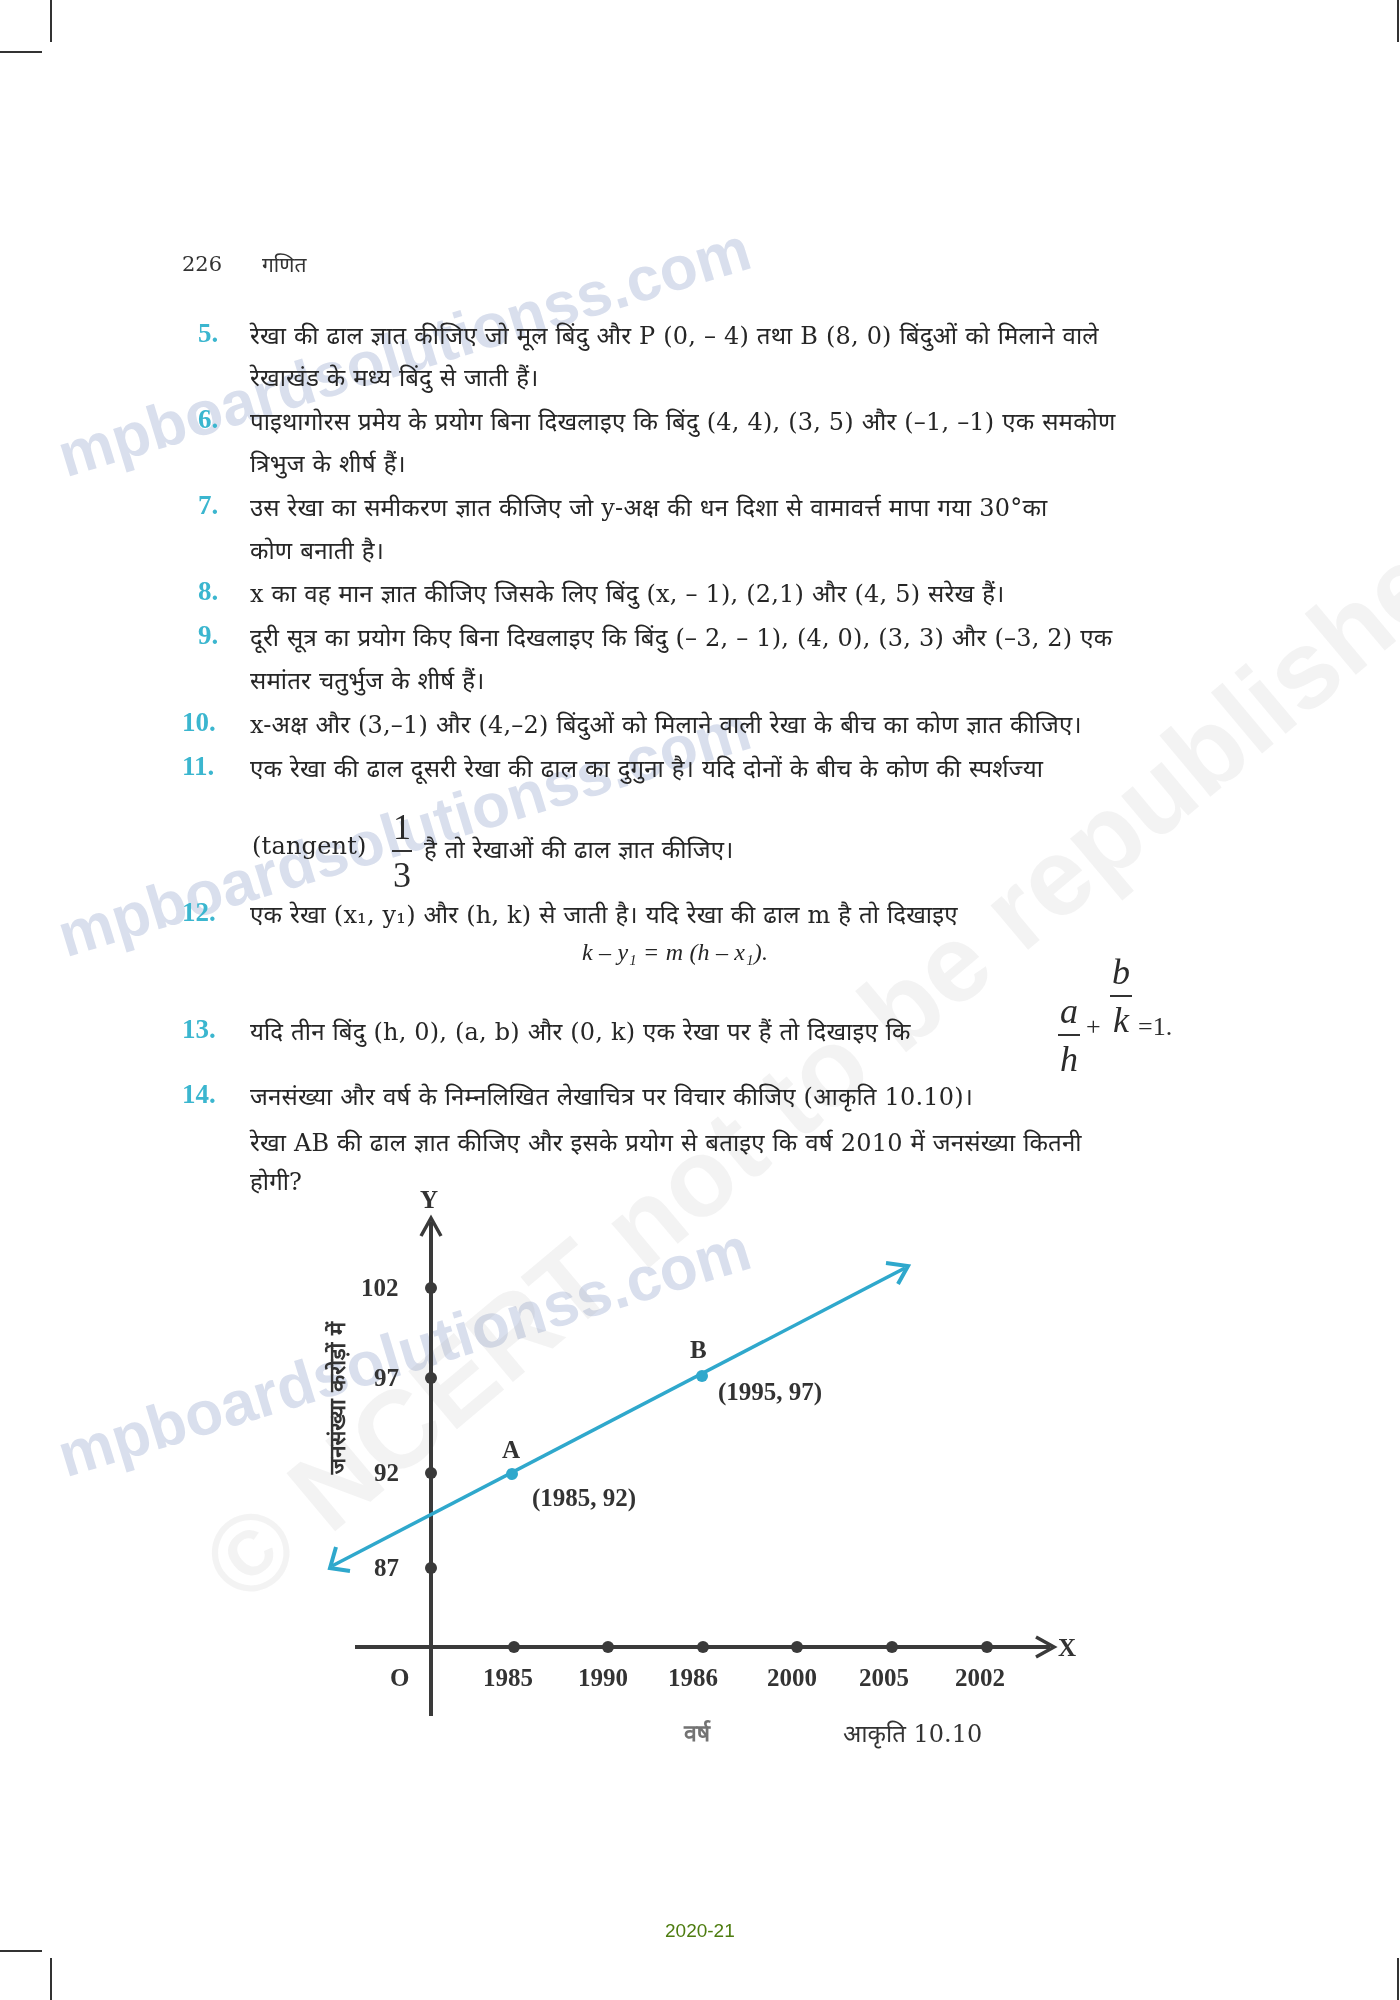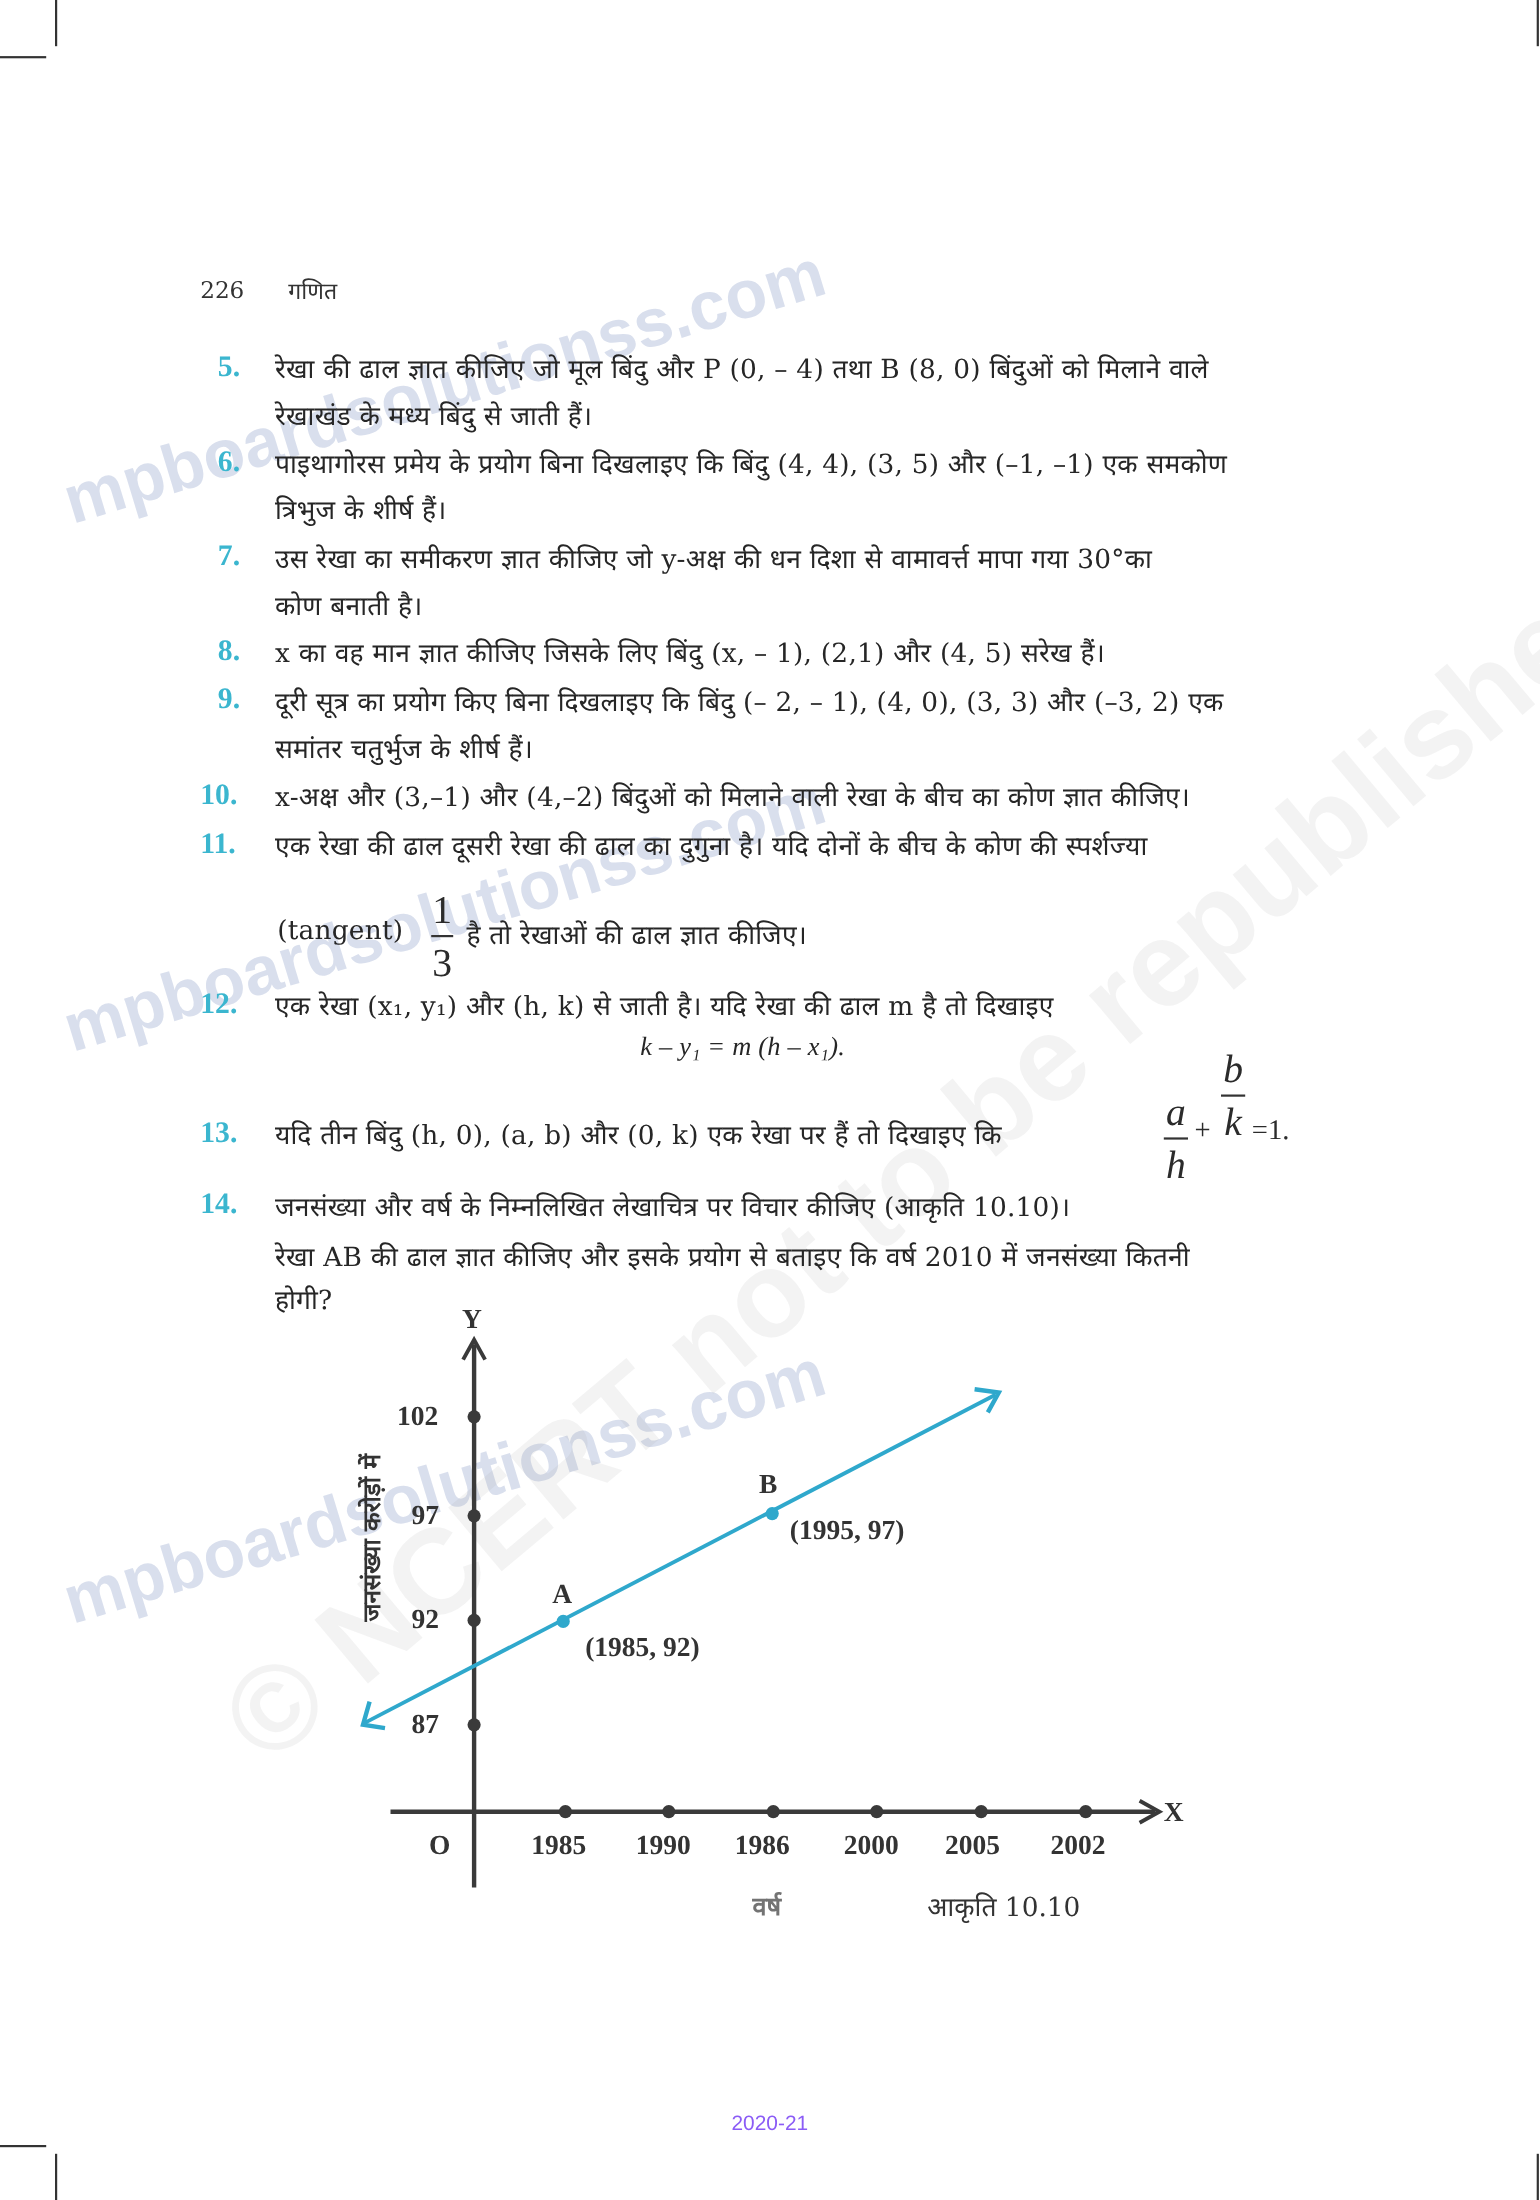--- a/index.html
+++ b/index.html
@@ -10,21 +10,21 @@
   .hdr { font-size:21px; color:#333; }
   .qnum { position:absolute; font-family:"Liberation Serif",serif; font-weight:bold; color:#3bb6cf; font-size:27px; }
   .qline { position:absolute; font-size:24px; color:#262626; white-space:nowrap; letter-spacing:0.2px; }
   .math { font-family:"Liberation Serif",serif; font-style:italic; }
   .frac { position:absolute; font-family:"Liberation Serif",serif; font-size:36px; text-align:center; }
   .frac .bar { display:block; height:1.5px; background:#333; margin:2px 0; }
   .watermark { position:absolute; font-family:"Liberation Sans",sans-serif; font-weight:bold;
                color:rgba(120,140,190,0.28); font-size:62px; transform-origin:left bottom; white-space:nowrap; }
   .tick-label { position:absolute; font-family:"Liberation Serif",serif; font-weight:bold; font-size:25px; color:#333; }
   .pt-label { position:absolute; font-family:"Liberation Serif",serif; font-weight:bold; font-size:25px; color:#333; }
-  .footer { position:absolute; font-family:"Liberation Sans",sans-serif; font-size:19px; color:#8b5cf6; }
+  .footer { position:absolute; font-family:"Liberation Sans",sans-serif; font-size:19px; color:#4d7c0f; }
 </style>
 </head>
 <body>
 
 <div class="crop" style="left:50px;top:0;width:2px;height:42px;"></div>
 <div class="crop" style="left:0;top:51px;width:42px;height:2px;"></div>
 <div class="crop" style="left:1397px;top:0;width:2px;height:42px;"></div>
 <div class="crop" style="left:0;top:1950px;width:42px;height:2px;"></div>
 <div class="crop" style="left:50px;top:1958px;width:2px;height:42px;"></div>
 <div class="crop" style="left:1397px;top:1958px;width:2px;height:42px;"></div>

